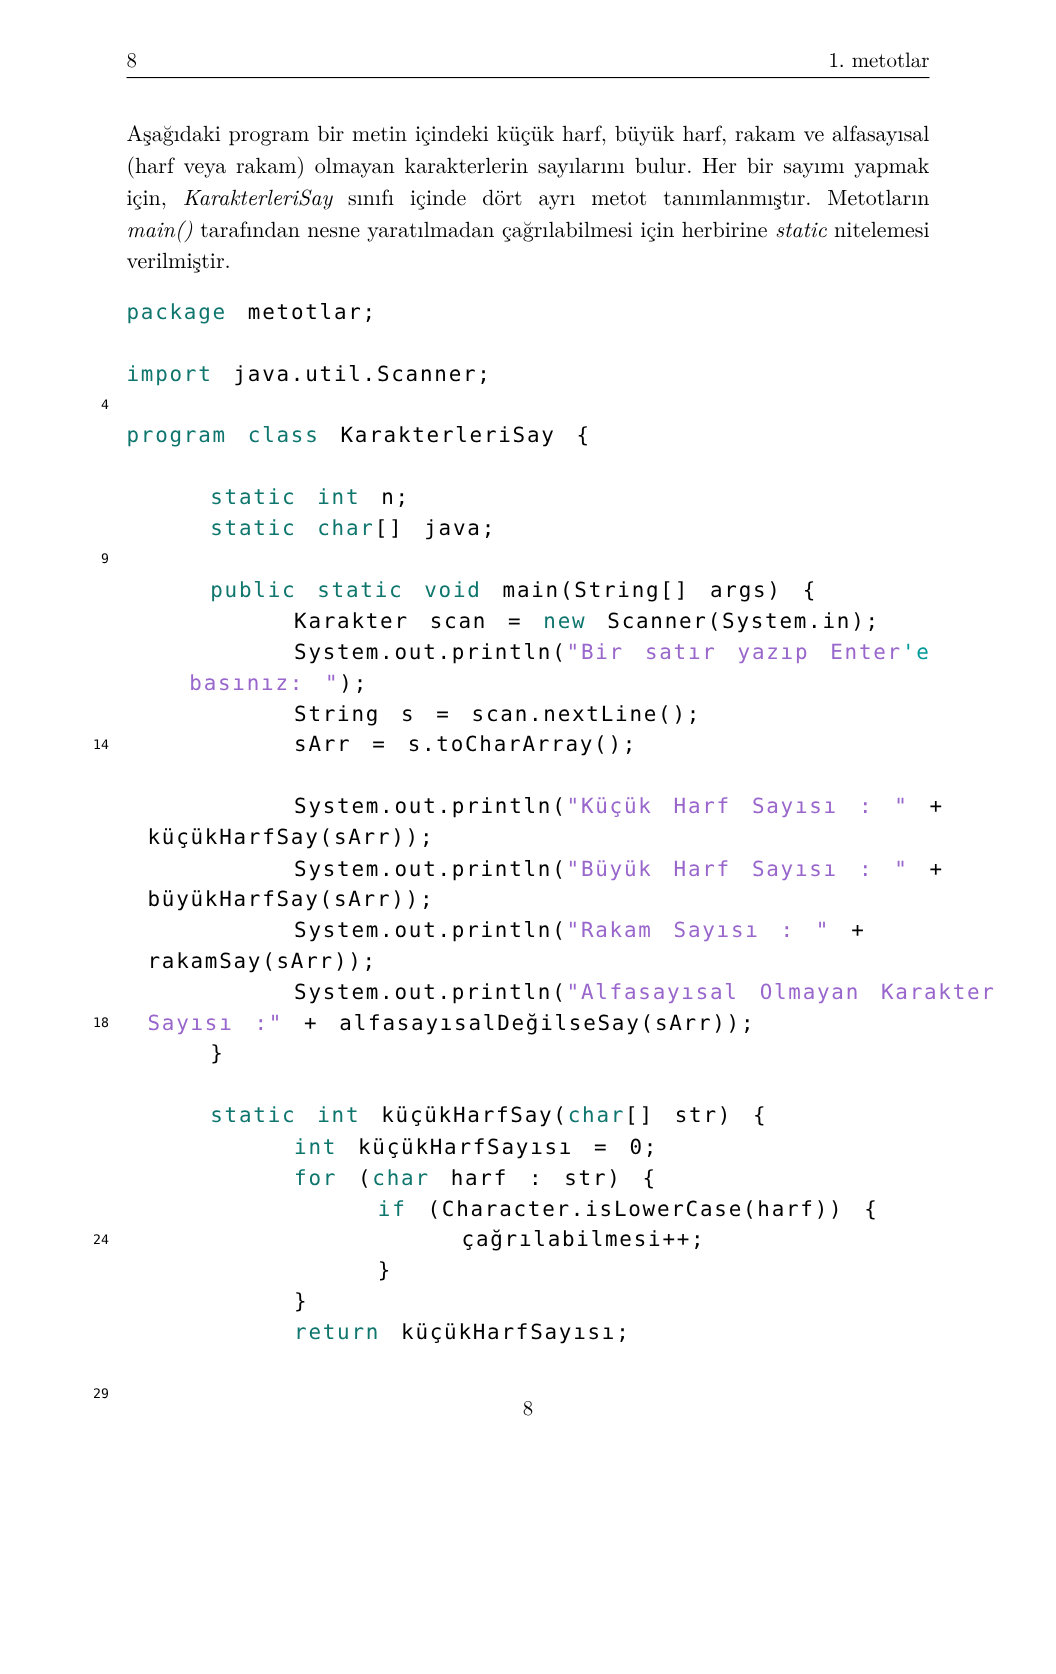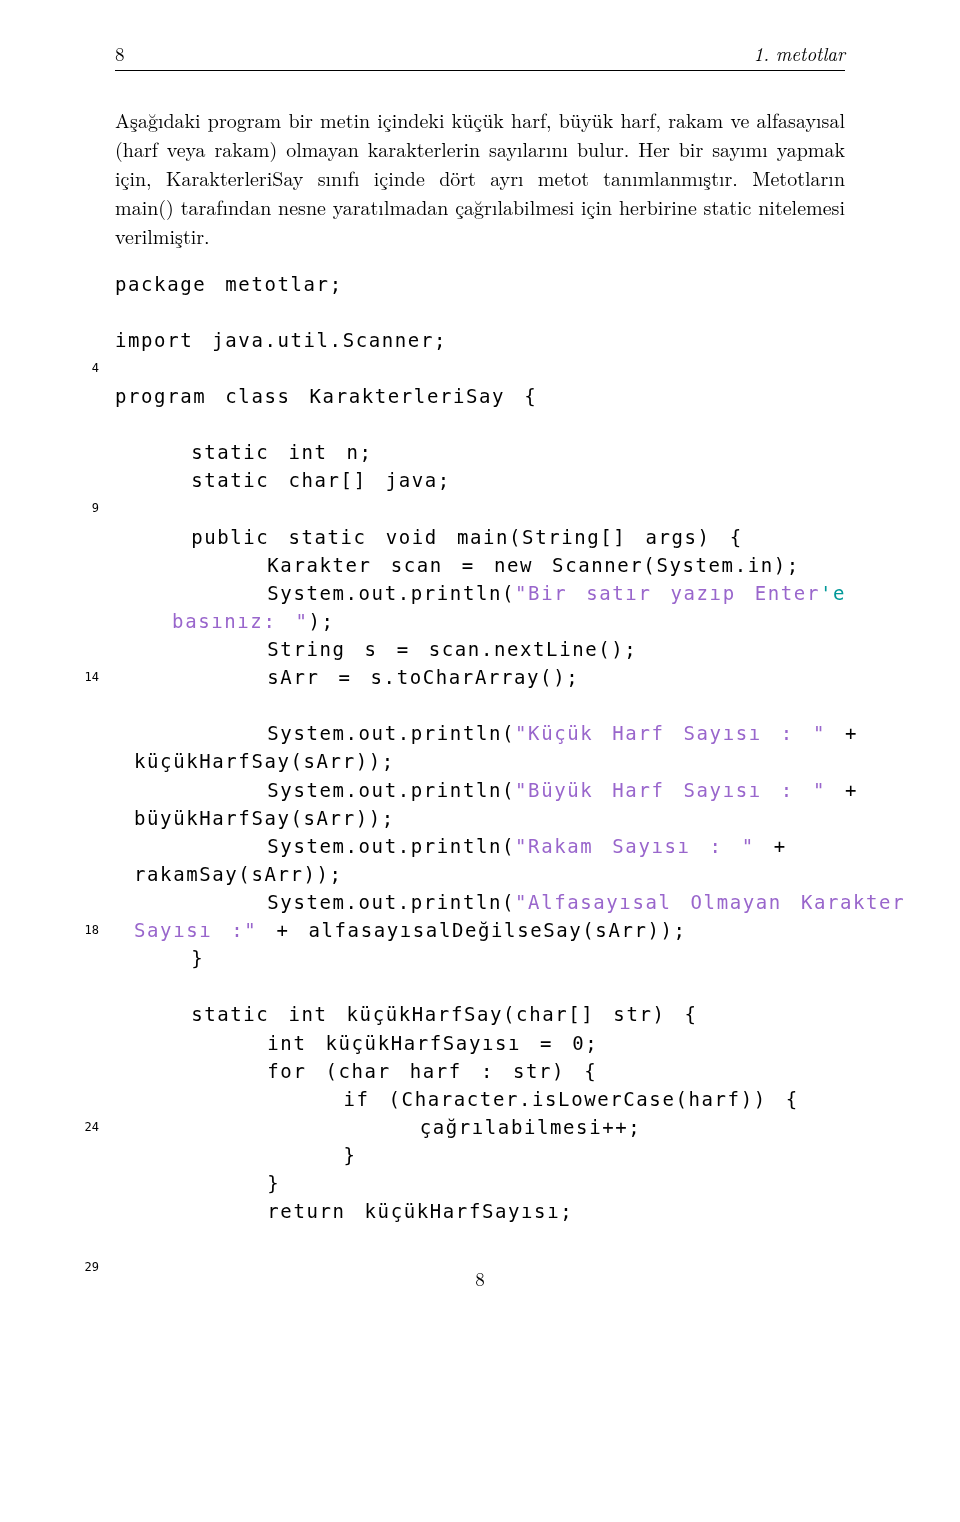--- a/index.html
+++ b/index.html
@@ -24,28 +24,27 @@
   .runhead {
     display: flex;
     justify-content: space-between;
     align-items: baseline;
     border-bottom: 1px solid #000;
     padding-bottom: 2px;
     margin-bottom: 34px;
     font-size: 19px;
   }
   .runhead .right {
-    font-style: italic;
   }
   .para {
     text-align: justify;
     font-size: 20px;
     line-height: 1.45;
   }
-  .para .it { }
+  .para .it { font-style: italic; }
   .progtitle {
     font-weight: bold;
     margin-top: 22px;
     margin-bottom: 18px;
     font-size: 20px;
   }
   
   .codewrap {
     position: relative;
     margin-left: -48px; 
@@ -53,21 +52,21 @@
   .code {
     font-family: monospace;
     font-size: 19px;
     white-space: pre;
     letter-spacing: 1.6px;
     word-spacing: 6px;
     line-height: 1.48;
     color: #000;
     padding-left: 48px;
   }
-  .code .kw   { color: #000000; } 
+  .code .kw   { color: #0f766e; } 
   .code .str  { color: #9966cc; } 
   .code .sqs  { color: #009999; } 
   .gutter {
     position: absolute;
     left: 0;
     top: 0;
     font-family: monospace;
     font-size: 12px;
     color: #000;
     line-height: 28.12px; 

